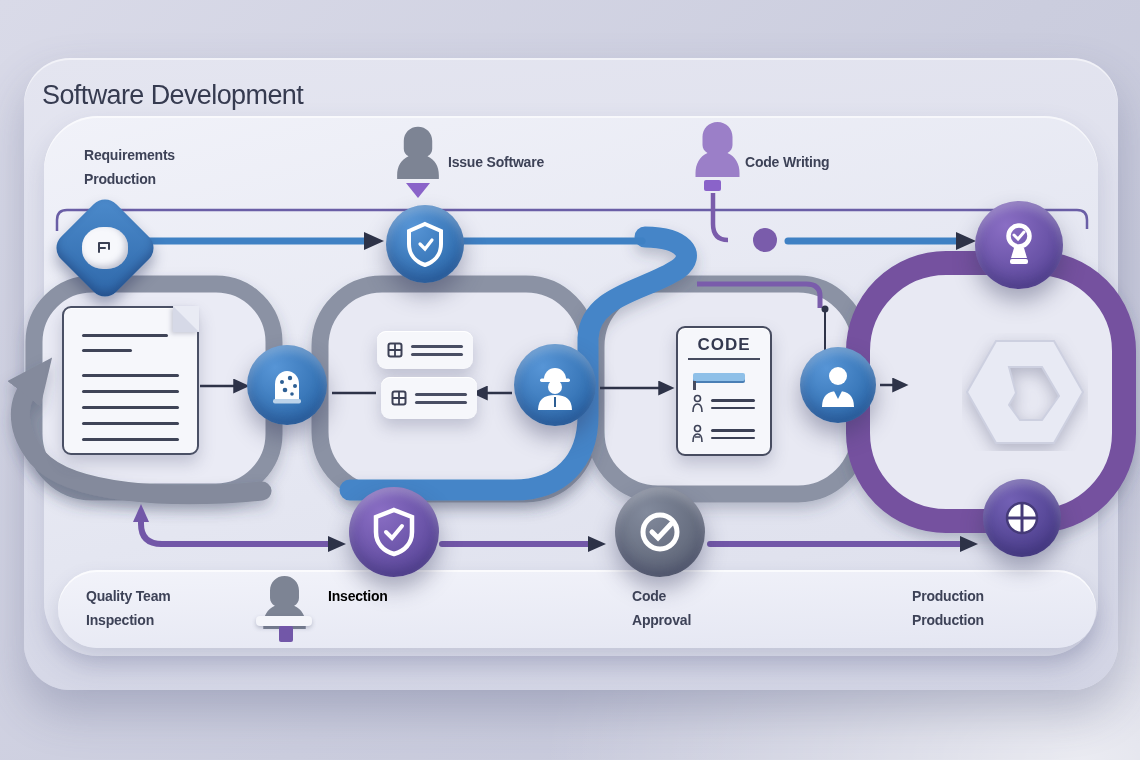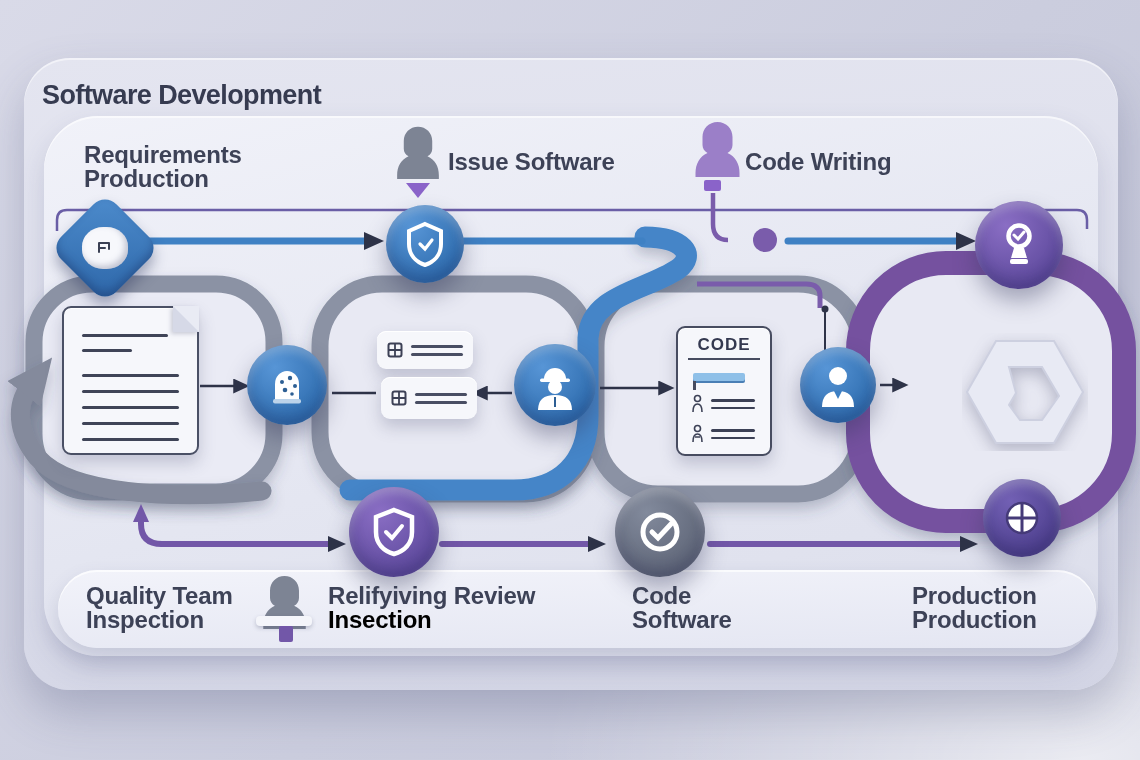--- a/index.html
+++ b/index.html
@@ -23,23 +23,23 @@
     box-shadow:0 12px 26px rgba(80,85,125,.18), inset 0 2px 0 rgba(255,255,255,.6);
     z-index:0;
   }
   .bottombar{
     left:58px;top:570px;width:1038px;height:78px;border-radius:39px;
     background:linear-gradient(178deg,#f2f3fa 0%,#e4e6f2 100%);
     box-shadow:0 10px 20px rgba(80,85,125,.2), inset 0 2px 0 rgba(255,255,255,.7);
     z-index:1;
   }
   .title{
-    left:42px;top:80px;font-size:27px;font-weight:700;letter-spacing:-.6px;color:#363b50;z-index:3;
-  }
-  .lbl{font-size:24px;font-weight:700;color:#3d4257;line-height:24px;letter-spacing:-.2px;z-index:3}
+    left:42px;top:80px;font-size:27px;font-weight:400;letter-spacing:-.6px;color:#363b50;z-index:3;
+  }
+  .lbl{font-size:14px;font-weight:700;color:#3d4257;line-height:24px;letter-spacing:-.2px;z-index:3}
   .lbl .l2-blue{color:#000000}
   svg.layer{left:0;top:0;z-index:1;pointer-events:none}
   .circle{
     border-radius:50%;display:flex;align-items:center;justify-content:center;z-index:2;
     box-shadow:0 12px 22px rgba(50,52,90,.38), inset 0 -8px 14px rgba(25,25,70,.22), inset 0 6px 10px rgba(255,255,255,.28);
   }
   .c-blue{background:radial-gradient(circle at 35% 28%,#5795d6,#2e6cae 75%)}
   .c-purple{background:radial-gradient(circle at 35% 28%,#8a6ec4,#5d499c 75%)}
   .c-purple-dk{background:radial-gradient(circle at 35% 28%,#7260b4,#4c3e8c 78%)}
   .c-gray{background:radial-gradient(circle at 35% 28%,#828a9c,#5d6476 78%)}
@@ -312,25 +312,24 @@
   <div>Inspection</div>
 </div>
 
 <svg class="abs person" style="left:262px;top:573px" width="45" height="56">
   <use href="#sym-person" fill="#7d8494"></use>
 </svg>
 <div class="shelf" style="left:256px;top:616px;width:56px;height:10px"></div>
 <div class="abs sq" style="left:279px;top:626px;width:14px;height:16px;background:#7257a8"></div>
 
 <div class="abs lbl" style="left:328px;top:584px">
-  <div>Relifyiving Review</div>
   <div class="l2-blue">Insection</div>
 </div>
 
 <div class="abs lbl" style="left:632px;top:584px">
   <div>Code</div>
-  <div>Software</div>
+  <div>Approval</div>
 </div>
 
 <div class="abs lbl" style="left:912px;top:584px">
   <div>Production</div>
   <div>Production</div>
 </div>
 
 </body></html>

